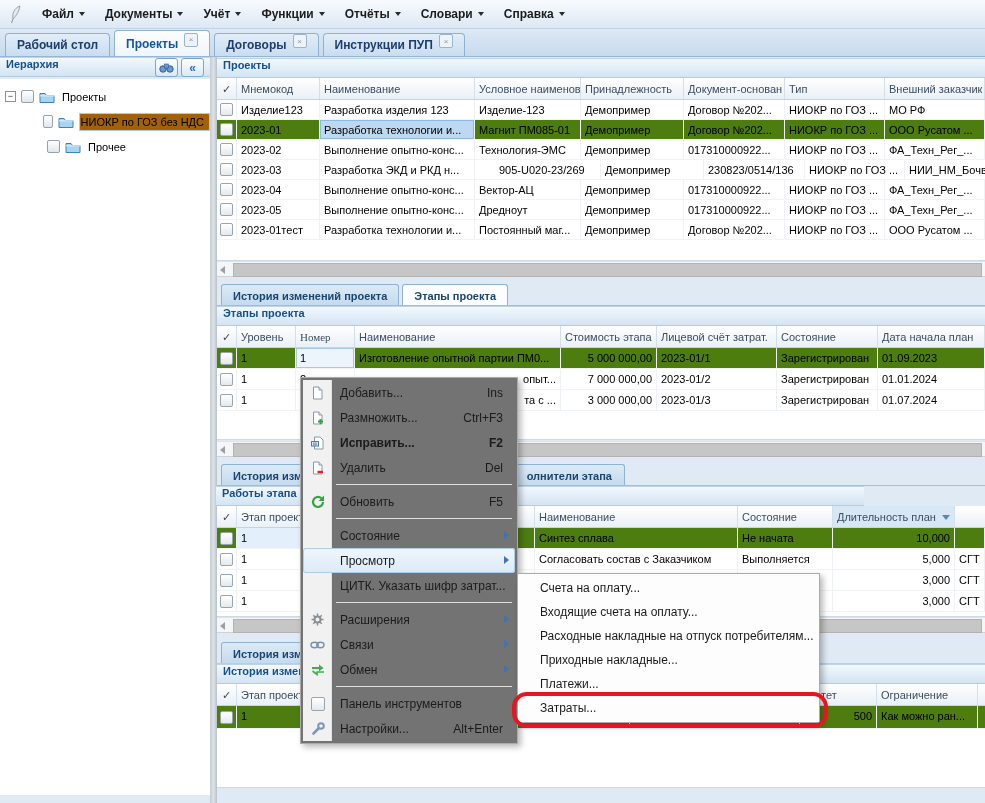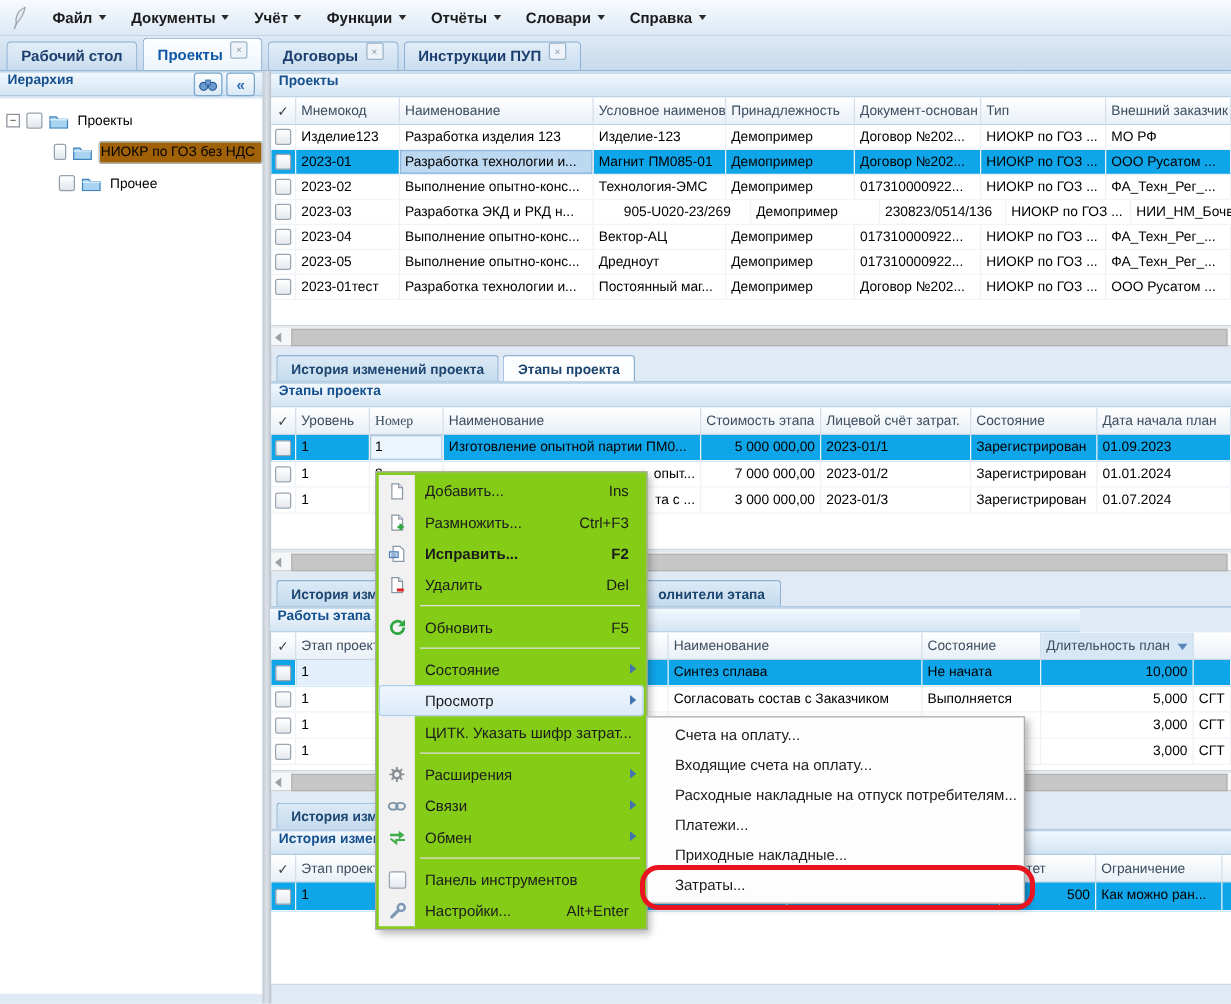--- a/index.html
+++ b/index.html
@@ -34,38 +34,38 @@
   .hrow{display:flex;height:22px;background:linear-gradient(#ffffff,#e9f0f7);border-bottom:1px solid #c5d3e2;box-sizing:border-box}
   .hcell{box-sizing:border-box;padding:5px 4px 0;color:#3c4d60;border-right:1px solid #d4dfea;white-space:nowrap;overflow:hidden;position:relative;flex-shrink:0}
   .hcell.chk{text-align:center;padding-left:0;padding-right:0;color:#444}
   .hcell.sorted{background:#d7e7f6}
   .sortarr{position:absolute;right:4px;top:9px;width:0;height:0;border-left:4px solid transparent;border-right:4px solid transparent;border-top:5px solid #5a87b8}
   .brow{display:flex;border-bottom:1px solid #f1f4f7;box-sizing:border-box}
   .gA .brow{height:20px}.gB .brow,.gC .brow{height:21px}.gD .brow{height:23px}
   .bcell{box-sizing:border-box;padding:4px 4px 0;white-space:nowrap;overflow:hidden;border-right:1px solid #eef2f6;flex-shrink:0}
   .bcell.chk{display:flex;align-items:center;justify-content:center;padding:0}
   .cb{width:13px;height:13px;border:1px solid #98a4b0;border-radius:2px;background:linear-gradient(#fff,#e4e9ee);box-sizing:border-box}
-  .brow.sel{background:#0ea5e9}
+  .brow.sel{background:#4d7c0f}
   .gA .brow.sel .bcell:nth-child(3){background:#bdd8f1;box-shadow:inset 0 0 0 1px #90b8dd}
   .gB .brow.sel .bcell:nth-child(3){background:#edf5fc;box-shadow:inset 0 0 0 1px #a7c8e5}
   .gC .brow.sel .bcell:nth-child(2){background:#e3effa}
   .gB .bcell:nth-child(5),.gC .bcell:nth-child(6),.gD .bcell:nth-child(5){text-align:right}
   .gB .gbody .brow:nth-child(2) .bcell:nth-child(4),.gB .gbody .brow:nth-child(3) .bcell:nth-child(4){text-align:right}
   .gD .hrow .hcell:nth-child(5){padding-left:21px}
   
   .stabs{position:absolute;left:217px;width:768px;height:22px;display:flex;align-items:flex-end;gap:3px;padding-left:4px;box-sizing:border-box;border-bottom:1px solid #9ebfda}
   .stab{height:21px;padding:5px 11px 0;box-sizing:border-box;border:1px solid #8fb2d4;border-bottom:none;border-radius:3px 3px 0 0;background:linear-gradient(#dceaf6,#c4daee);font-weight:bold;color:#1b456f;white-space:nowrap}
   .stab.active{background:#fbfdfe}
   .stab.frag{position:absolute;left:280px;width:128px;text-align:right;padding-right:12px}
   
   .hscroll{position:absolute;left:217px;width:768px;height:16px;background:#f5f6f7;border-top:1px solid #e2e2e2;border-bottom:1px solid #d2d2d2;box-sizing:border-box}
   .harrow{position:absolute;left:3px;top:4px;width:0;height:0;border-top:4px solid transparent;border-bottom:4px solid transparent;border-right:5px solid #9aa0a6}
   .hthumb{position:absolute;left:16px;right:3px;top:1px;height:12px;background:#c6c6c6;border:1px solid #b2b2b2}
   
-  .ctx{position:absolute;left:300px;top:377px;width:218px;background:#84cc16;border:1px solid #ababab;box-shadow:3px 3px 6px rgba(0,0,0,.28);padding:2px;box-sizing:border-box;z-index:40}
+  .ctx{position:absolute;left:300px;top:377px;width:218px;background:#737373;border:1px solid #ababab;box-shadow:3px 3px 6px rgba(0,0,0,.28);padding:2px;box-sizing:border-box;z-index:40}
   .ctx::before{content:"";position:absolute;left:2px;top:2px;bottom:2px;width:28px;background:#f1f1f1;border-right:1px solid #e2e2e2}
   .mi{position:relative;height:25px;display:flex;align-items:center;font-size:12px;color:#1b1b1b}
   .mi .ic{width:29px;display:flex;justify-content:center;position:relative;z-index:1;flex-shrink:0}
   .mi .lbl{flex:1;padding-left:8px;white-space:nowrap;overflow:hidden}
   .mi .sc{padding-right:12px;font-size:12px}
   .mi .arr{position:absolute;right:6px;top:8px;width:0;height:0;border-top:4px solid transparent;border-bottom:4px solid transparent;border-left:5px solid #3f74ad}
   .mi.bold .lbl,.mi.bold .sc{font-weight:bold}
   .mi.hl{background:linear-gradient(#f0f6fd,#dbeaf9);box-shadow:inset 0 0 0 1px #aecdec;border-radius:3px}
   .msep{height:9px;position:relative}
   .msep::after{content:"";position:absolute;left:33px;right:3px;top:4px;border-top:1px solid #e0e0e0}
@@ -580,25 +580,25 @@
       <div class="mi">
         <span class="lbl">Счета на оплату...</span>
       </div>
       <div class="mi">
         <span class="lbl">Входящие счета на оплату...</span>
       </div>
       <div class="mi">
         <span class="lbl">Расходные накладные на отпуск потребителям...</span>
       </div>
       <div class="mi">
+        <span class="lbl">Приходные накладные...</span>
+      </div>
+      <div class="mi">
         <span class="lbl">Платежи...</span>
       </div>
       <div class="mi">
-        <span class="lbl">Приходные накладные...</span>
-      </div>
-      <div class="mi">
         <span class="lbl">Затраты...</span>
       </div>
     </div>
 
   <div class="redbox"></div>
 
 </div>
 
 </body></html>

